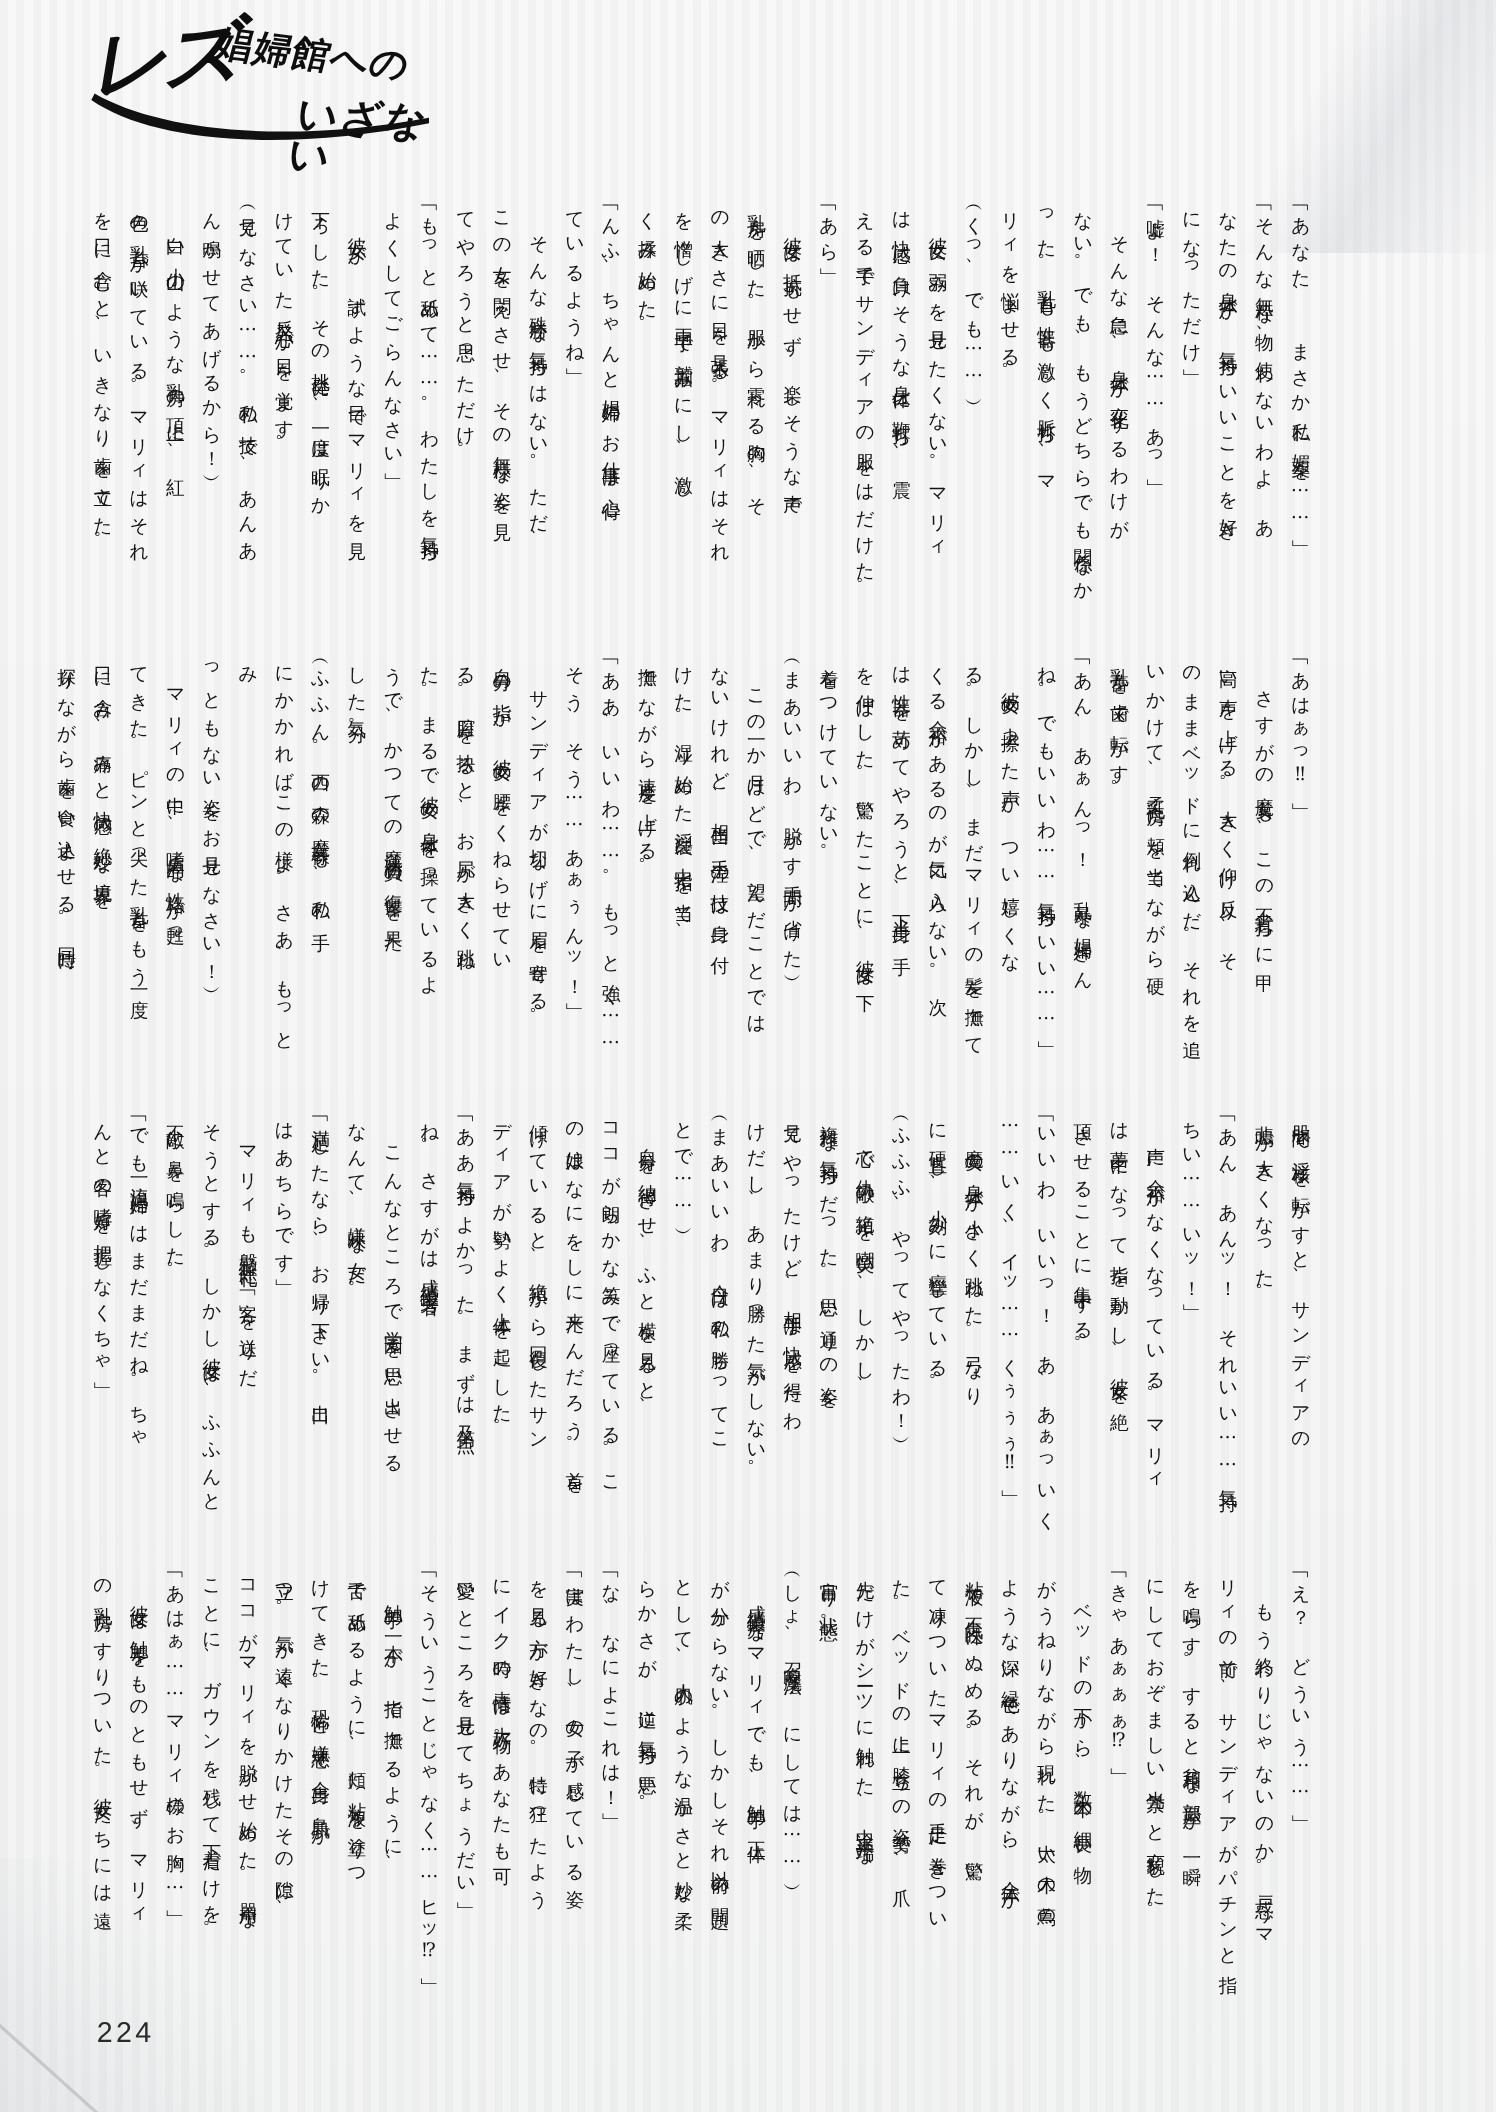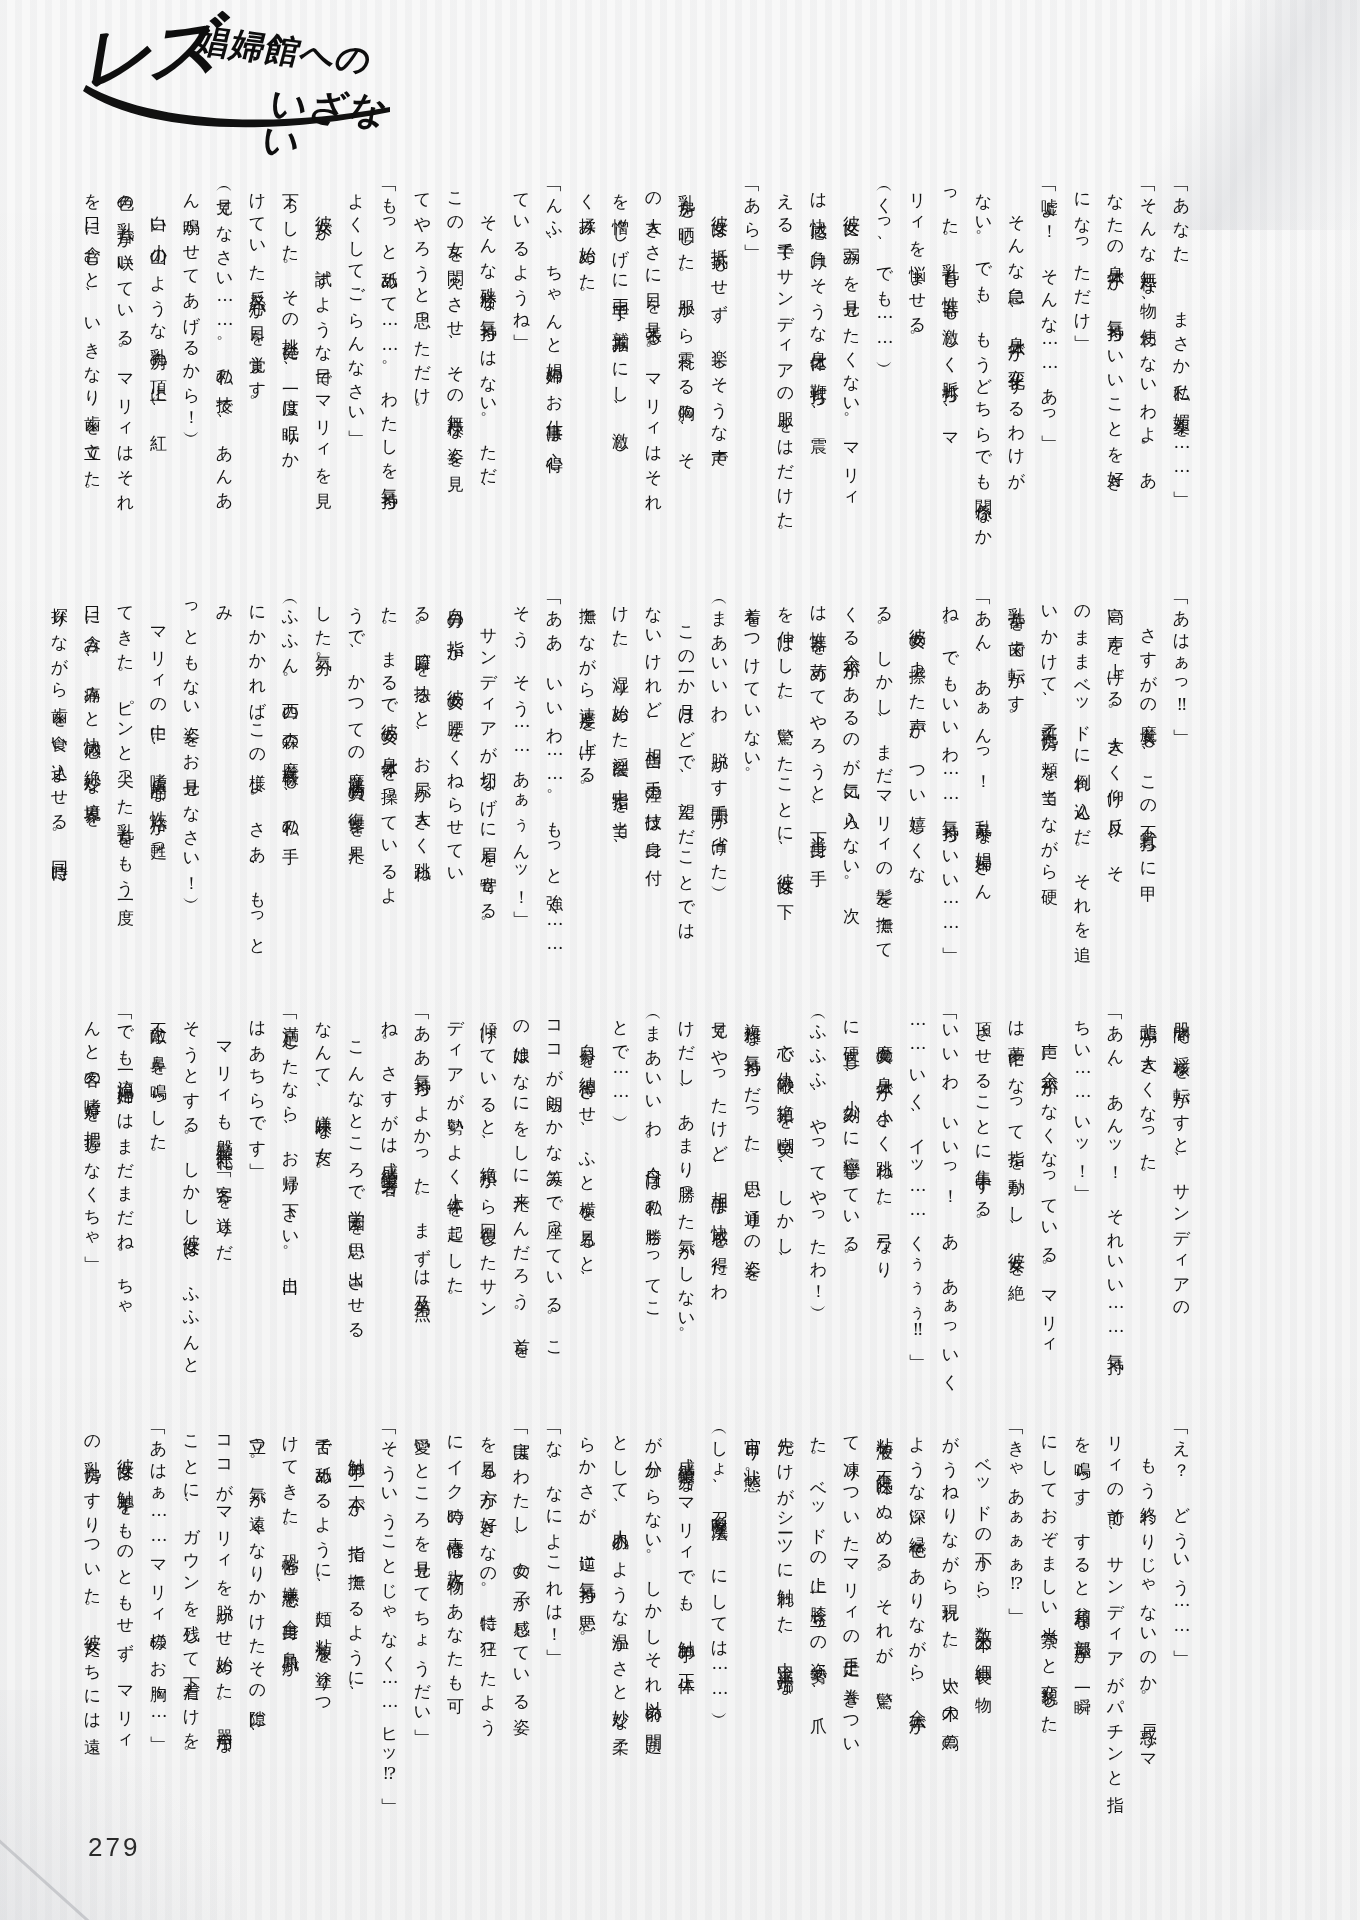--- a/index.html
+++ b/index.html
@@ -248,14 +248,14 @@
 　触手の一本が、指で撫でるように、
 舌で舐めるように、頬に粘液を塗りつ
 けてきた。恐怖と嫌悪で全身に鳥肌が
 立つ。気が遠くなりかけたその隙に、
 ココがマリィを脱がせ始めた。器用な
 ことに、ガウンを残して下着だけを。
 「あはぁ……マリィ様のお胸……」
 　彼女は触手をものともせず、マリィ
 の乳房にすりついた。彼女たちには遠</div>
 
-  <div class="page-number">279</div>
+  <div class="page-number">224</div>
 </div>
 
 </body></html>

